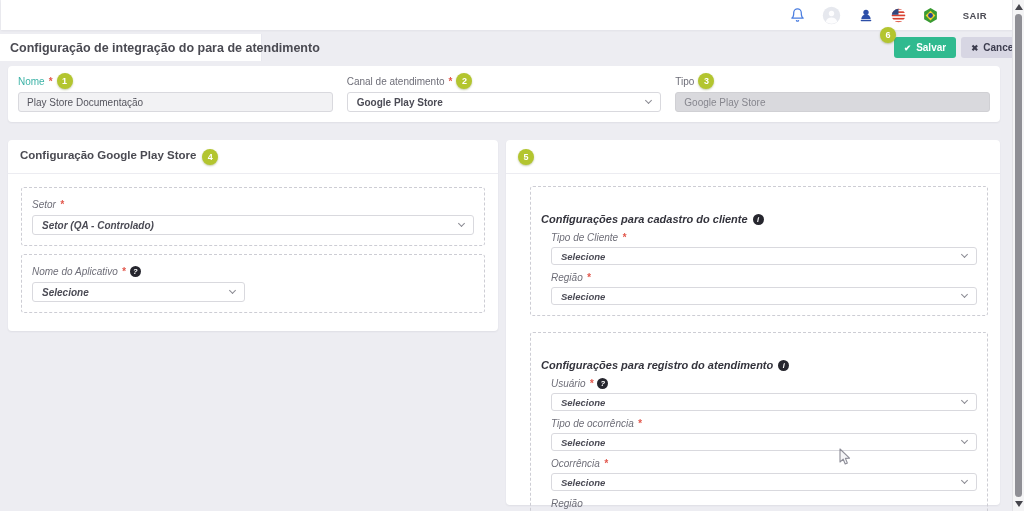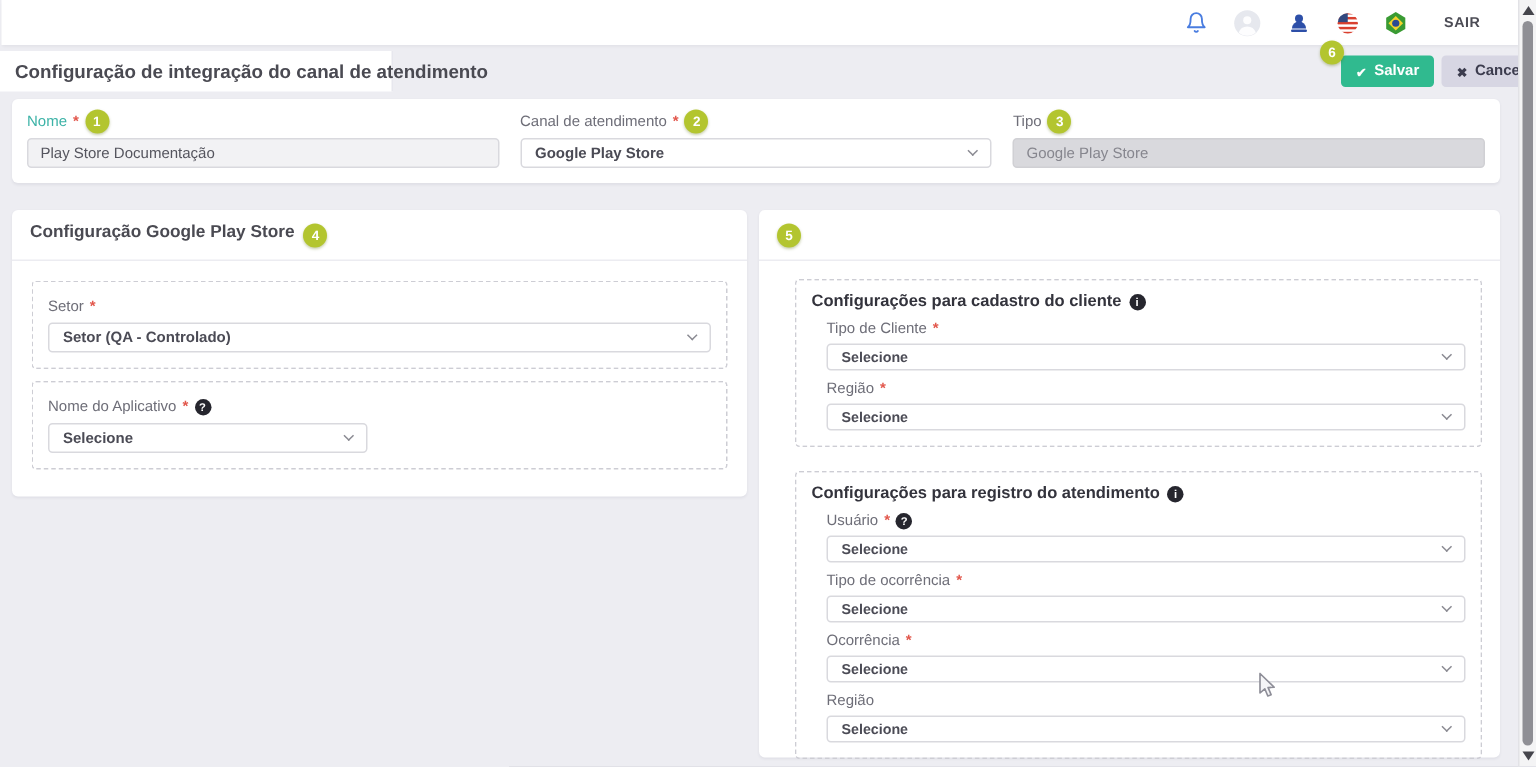--- a/index.html
+++ b/index.html
@@ -53,24 +53,24 @@
   .chev{ width:5px; height:5px; border-right:1.3px solid #8a8a92; border-bottom:1.3px solid #8a8a92;
          transform:rotate(45deg); margin-top:-3px; flex:none; }
 
   
   .panel-left{ top:140px; left:8px; width:490px; height:191px; }
   .panel-right{ top:140px; left:506px; width:494px; height:365px; }
   .panel-header{ display:flex; gap:6px; padding:9px 12px 8px;
                  border-bottom:1px solid #ececf1; font-size:11.5px; font-weight:600; color:#4a4a52; }
   .panel-body{ padding:13px 13px 0; }
   .panel-right .panel-body{ padding:12px 12px 0 24px; }
-  .dashed{ border:1px dashed #cdcdd4; border-radius:3px; padding:8px 10px 10px; }
+  .dashed{ border:1px dashed #cdcdd4; border-radius:3px; padding:8px 10px 10px;font-style:italic; }
   .dashed + .dashed{ margin-top:8px; }
 
-  .section-heading{ display:flex; align-items:center; gap:5px; font-size:11px; font-weight:700; color:#33333c; }
+  .section-heading{ display:flex; align-items:center; gap:5px; font-size:11px; font-weight:700; color:#33333c;margin-top:18px; }
   .circle-icon{ width:11px; height:11px; border-radius:50%; background:#26262e; color:#fff;
                 font-size:7.5px; font-weight:700; display:inline-flex; align-items:center;
                 justify-content:center; flex:none; }
   .field-group{ margin:5px 0 0 10px; }
   .field-group .label-row{ height:14px; margin:3px 0 3px; }
   .fg-select{ height:18px; font-size:9.5px; }
   .mb16{ margin-bottom:16px; }
   .sel-small{ width:213px; }
 
   
@@ -134,21 +134,21 @@
       <svg width="15" height="15" viewBox="0 0 20 20">
         <polygon points="10,0 18.5,5 18.5,15 10,20 1.5,15 1.5,5" fill="#3a9b33"></polygon>
         <polygon points="10,3.5 16.5,10 10,16.5 3.5,10" fill="#f4d32c"></polygon>
         <circle cx="10" cy="10" r="3.2" fill="#2c4a93"></circle>
       </svg>
     </span>
     <span class="sair">SAIR</span>
   </header>
 
   <div class="titlebar">
-    <h1>Configuração de integração do canal de atendimento</h1>
+    <h1>Configuração de integração do para de atendimento</h1>
   </div>
 
   <span class="badge badge-float">6</span>
   <div class="actions">
     <button class="btn btn-save">
       <span class="glyph">✔</span>
       <span>Salvar</span>
     </button>
     <button class="btn btn-cancel">
       <span class="glyph">✖</span>

